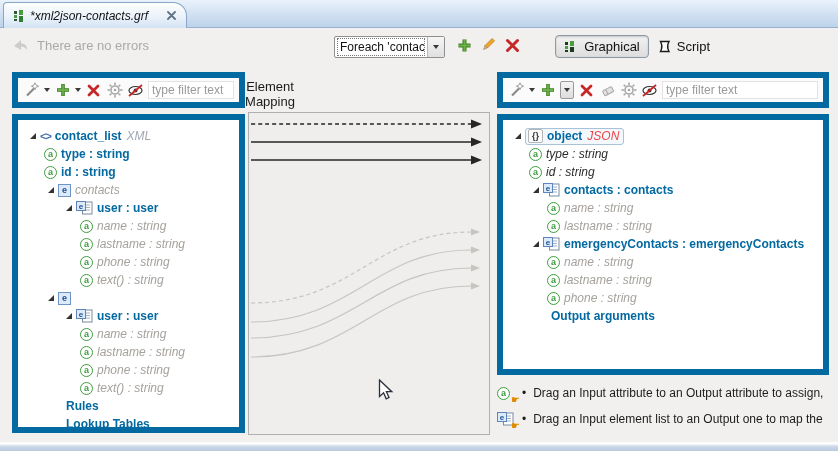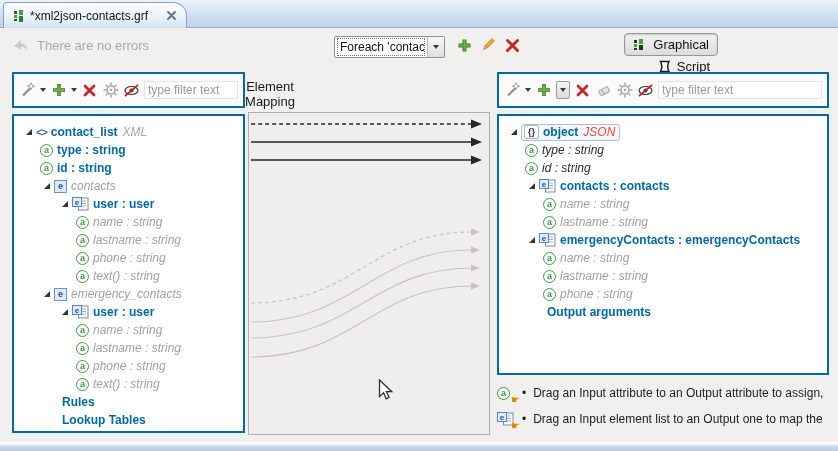--- a/index.html
+++ b/index.html
@@ -6,43 +6,43 @@
   html,body { width:838px; height:451px; overflow:hidden; }
   body { font-family:"Liberation Sans", sans-serif; background:#f1f0ee; position:relative; }
 
   
   .tabbar { position:absolute; left:0; top:0; width:838px; height:28px;
     background:linear-gradient(180deg,#eaf2fb 0%,#d4e3f4 45%,#bdd3ea 100%);
     border-bottom:1px solid #98b1cf; }
   .tab { position:absolute; left:3px; top:2px; height:26px; width:184px;
     background:linear-gradient(180deg,#fdfefe 0%,#e9f1fa 60%,#d2e2f3 100%);
     border:1px solid #8ba6c4; border-bottom:none; border-radius:4px 14px 0 0;
-    display:flex; align-items:center; padding:0 8px; gap:2px; }
+    display:flex; align-items:center; padding:0 8px; gap:2px;font-style:italic; }
   .tab-title { font-size:12px; color:#111; white-space:nowrap; }
   .tab-close { margin-left:auto; width:14px; height:14px; display:flex; align-items:center; justify-content:center; }
 
   
   .toolbar { position:absolute; left:0; top:29px; width:726px; height:36px; background:#f1f0ee; }
   .status { position:absolute; left:12px; top:8px; display:flex; align-items:center; gap:8px; }
   .status-text { font-size:13px; color:#a9a9a9; }
   .map-label { position:absolute; left:220px; top:11px; width:100px; text-align:center; font-size:13px; color:#1a1a1a;margin-top:39px; }
   .combo { position:absolute; left:334px; top:7px; width:111px; height:22px; background:#fff;
     border:1px solid #8f8f8f; border-radius:2px; display:flex; align-items:center; }
   .combo-text { flex:1; font-size:12px; color:#111; padding:1px 2px; margin:1px 2px; border:1px dotted #777;
     white-space:nowrap; overflow:hidden; }
   .combo-btn { width:17px; align-self:stretch; border-left:1px solid #b9b9b9;
     background:linear-gradient(180deg,#f6f6f6,#dfdfdf); display:flex; align-items:center; justify-content:center; }
   .tb-ic { position:absolute; top:7px; width:18px; height:18px; display:flex; align-items:center; justify-content:center; }
-  .view-group { position:absolute; right:8px; top:4px; display:flex; align-items:flex-end; height:26px;flex-direction:column; }
+  .view-group { position:absolute; right:8px; top:4px; display:flex; align-items:center; height:26px; }
   .view-btn { display:flex; align-items:center; gap:5px; font-size:13px; color:#111; padding:3px 8px; }
   .view-btn.pressed { border:1px solid #8e99a6; border-radius:4px;
     background:linear-gradient(180deg,#f2f2f2,#dddddd); box-shadow:inset 0 1px 2px rgba(0,0,0,.18); }
 
   
-  .panel-box { position:absolute; background:#fbfbfb; border:2px solid #0369a1; }
+  .panel-box { position:absolute; background:#fbfbfb; border:6px solid #0369a1; }
   .ltoolbar { left:12px; top:72px; width:233px; height:36px; }
   .ltree    { left:12px; top:114px; width:233px; height:319px; background:#fff; }
   .rtoolbar { left:497px; top:72px; width:332px; height:36px; }
   .rtree    { left:497px; top:114px; width:332px; height:261px; background:#fff; }
   .canvas   { left:248px; top:112px; width:242px; height:323px; background:#efeeec; border:1px solid #b0b0b0; }
 
   .ptb { display:flex; align-items:center; gap:4px; padding:0 5px; height:100%; }
   .ptb .ic { width:17px; height:17px; display:flex; align-items:center; justify-content:center; flex:0 0 auto; }
   .caret { width:0; height:0; border-left:3.5px solid transparent; border-right:3.5px solid transparent; border-top:4px solid #3a3a3a; }
   .caret-btn { width:14px; height:18px; border:1px solid #9a9a9a; border-radius:2px;
@@ -260,21 +260,20 @@
       <span class="a-ic">a</span>
       <span class="lbl">phone : string</span>
     </div>
     <div class="trow lvl3 gray">
       <span class="a-ic">a</span>
       <span class="lbl">text() : string</span>
     </div>
     <div class="trow lvl1 gray">
       <span class="exp"></span>
       <span class="e-ic">e</span>
-      <span class="lbl">emergency_contacts</span>
     </div>
     <div class="trow lvl2 bold">
       <span class="exp"></span>
       <span class="elist-ic">
         <svg width="17" height="14">
             <rect x="6.5" y="1" width="9.5" height="12" fill="#fff" stroke="#7a8aa0"></rect>
             <line x1="8.5" y1="4" x2="14" y2="4" stroke="#9fb0c4"></line>
             <line x1="8.5" y1="6.5" x2="14" y2="6.5" stroke="#9fb0c4"></line>
             <line x1="8.5" y1="9" x2="14" y2="9" stroke="#9fb0c4"></line>
             <rect x="0.5" y="0.5" width="9" height="9" fill="#ddeafa" stroke="#5c85bd"></rect>

